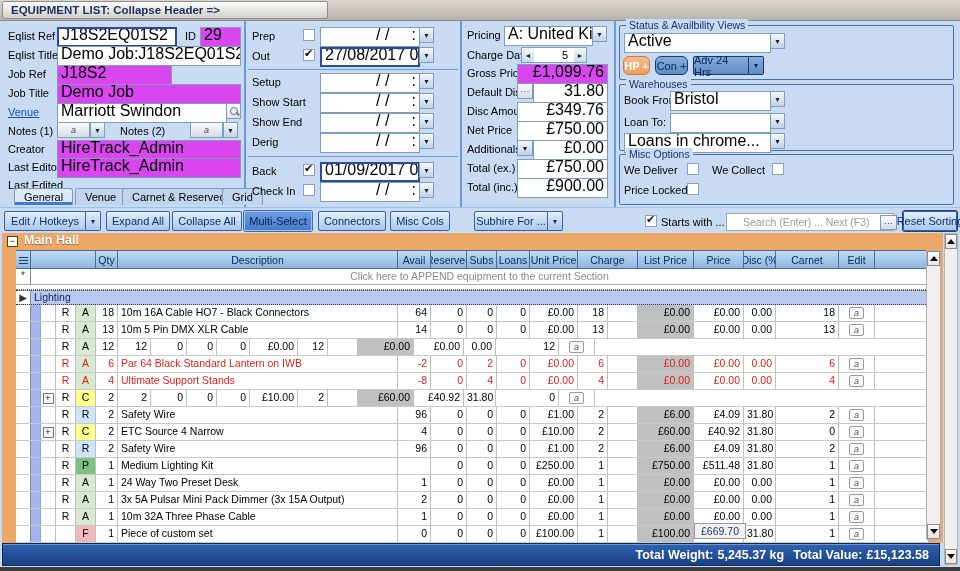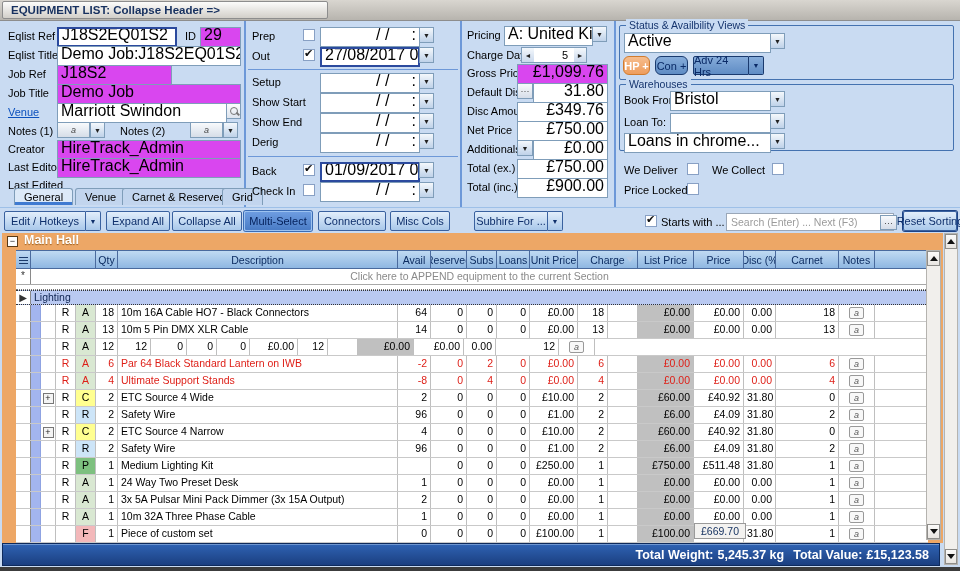--- a/index.html
+++ b/index.html
@@ -43,21 +43,21 @@
   .vb-blue{background:linear-gradient(#86acda,#5f8cc4);border:1px solid #1a3a6e;color:#0a2a66}
   
   #toolbar{left:0;top:207px;width:960px;height:26px;background:#c9dbf2;border-top:1px solid #9ec0e8}
   .tbtn{position:absolute;top:3px;height:20px;background:linear-gradient(#e2eefb,#a9c8ea);
     border:1px solid #39619f;border-radius:2px;box-sizing:border-box;font-size:11px;color:#0e2f6b;
     display:flex;align-items:center;justify-content:center;padding:0 6px;white-space:nowrap}
   .tbtn.arrowseg{padding:0;width:15px;font-size:7px;border-left:none;border-radius:0 2px 2px 0}
   .tbtn.mainseg{border-radius:2px 0 0 2px}
   .tbtn.active{background:linear-gradient(#6d9ce0,#4a7cc6);border:1px solid #9cc2f0;box-shadow:0 0 0 1px #3b6cb4;color:#04205a}
   #search-input{position:absolute;left:726px;top:5px;width:168px;height:18px;border:1px solid #9aa7b8;box-sizing:border-box;
-    font-size:10.5px;color:#333;padding:0 20px 0 4px;font-family:"Liberation Sans",sans-serif}
+    font-size:10.5px;color:#333;padding:0 20px 0 16px;font-family:"Liberation Sans",sans-serif}
   #search-input::placeholder{color:#9b9b9b}
   
   #gridarea{left:2px;top:233px;width:941px;height:310px;background:#eda766}
   #mainhall-toggle{left:5px;top:3px;width:11px;height:11px;background:#fdfdfd;border:1px solid #5a3a16;box-sizing:border-box;
     font-size:9px;line-height:8px;text-align:center;color:#222}
   #mainhall-title{left:22px;top:0;font-size:12.5px;font-weight:bold;color:#fff;text-shadow:0 1px 1px #9c6325}
   #grid{left:14px;top:17px;width:912px;background:#fff}
   .ghead{display:flex;height:17px;background:linear-gradient(#c0daf2,#8fb7e2);border-top:1px solid #4a6a9d;border-bottom:1px solid #4a6a9d}
   .gh{flex:none;box-sizing:border-box;border-right:1px solid #4a6a9d;font-size:10.5px;color:#0d2d62;
     display:flex;align-items:center;justify-content:center;position:relative;white-space:nowrap;overflow:hidden}
@@ -259,20 +259,23 @@
   </div>
   <div class="abs lbl" style="left:624px;top:73px">Book From:</div>
   <div class="abs fld" style="left:670px;top:70px;width:101px">Bristol</div>
   <div class="abs ddb" style="left:770px;top:70px">▼</div>
   <div class="abs lbl" style="left:624px;top:95px">Loan To:</div>
   <div class="abs fld" style="left:670px;top:92px;width:101px"></div>
   <div class="abs ddb" style="left:770px;top:92px">▼</div>
   <div class="abs fld" style="left:624px;top:112px;width:147px">Loans in chrome...</div>
   <div class="abs ddb" style="left:770px;top:112px">▼</div>
 
+  <div class="abs grp" style="left:619px;top:133px;width:335px;height:51px">
+    <div class="gt">Misc Options</div>
+  </div>
   <div class="abs lbl" style="left:624px;top:143px">We Deliver</div>
   <div class="abs cb" style="left:687px;top:142px"></div>
   <div class="abs lbl" style="left:712px;top:143px">We Collect</div>
   <div class="abs cb" style="left:772px;top:142px"></div>
   <div class="abs lbl" style="left:624px;top:163px">Price Locked</div>
   <div class="abs cb" style="left:687px;top:162px"></div>
 </div>
 
 <div class="abs" id="toolbar">
   <div class="tbtn mainseg" style="left:4px;width:82px">Edit / Hotkeys</div>
@@ -309,21 +312,21 @@
       <div class="gh" style="width:33px">Loans</div>
       <div class="gh" style="width:48px">Unit Price</div>
       <div class="gh" style="width:60px">
           <span>Charge</span>
           <span class="sort-tri"></span>
         </div>
       <div class="gh" style="width:56px">List Price</div>
       <div class="gh" style="width:50px">Price</div>
       <div class="gh" style="width:32px">Disc (%</div>
       <div class="gh" style="width:63px">Carnet</div>
-      <div class="gh" style="width:36px">Notes</div>
+      <div class="gh" style="width:36px">Edit</div>
       <div class="gh" style="width:53px;border-right:none"></div>
     </div>
 
     <div id="append-row">
       <div class="selmark">*</div>
       <div id="append-text">Click here to APPEND equipment to the current Section</div>
     </div>
 
     <div id="spacer-row"></div>
 
@@ -454,21 +457,20 @@
         </div>
         <div class="grow">
           <div class="gc c-sel"></div>
           <div class="gc c-band"></div>
           <div class="gc c-exp">
             <div class="expbtn">+</div>
           </div>
           <div class="gc c-r">R</div>
           <div class="gc c-st" style="background: rgb(255, 255, 144);">C</div>
           <div class="gc c-qty num">2</div>
-          <div class="gc c-desc">ETC Source 4 Wide</div>
           <div class="gc c-avail num">2</div>
           <div class="gc c-res num">0</div>
           <div class="gc c-subs num">0</div>
           <div class="gc c-loans num">0</div>
           <div class="gc c-unit num">£10.00</div>
           <div class="gc c-chg num">2</div>
           <div class="gc c-gap"></div>
           <div class="gc c-list num">£60.00</div>
           <div class="gc c-price num">£40.92</div>
           <div class="gc c-disc num">31.80</div>

